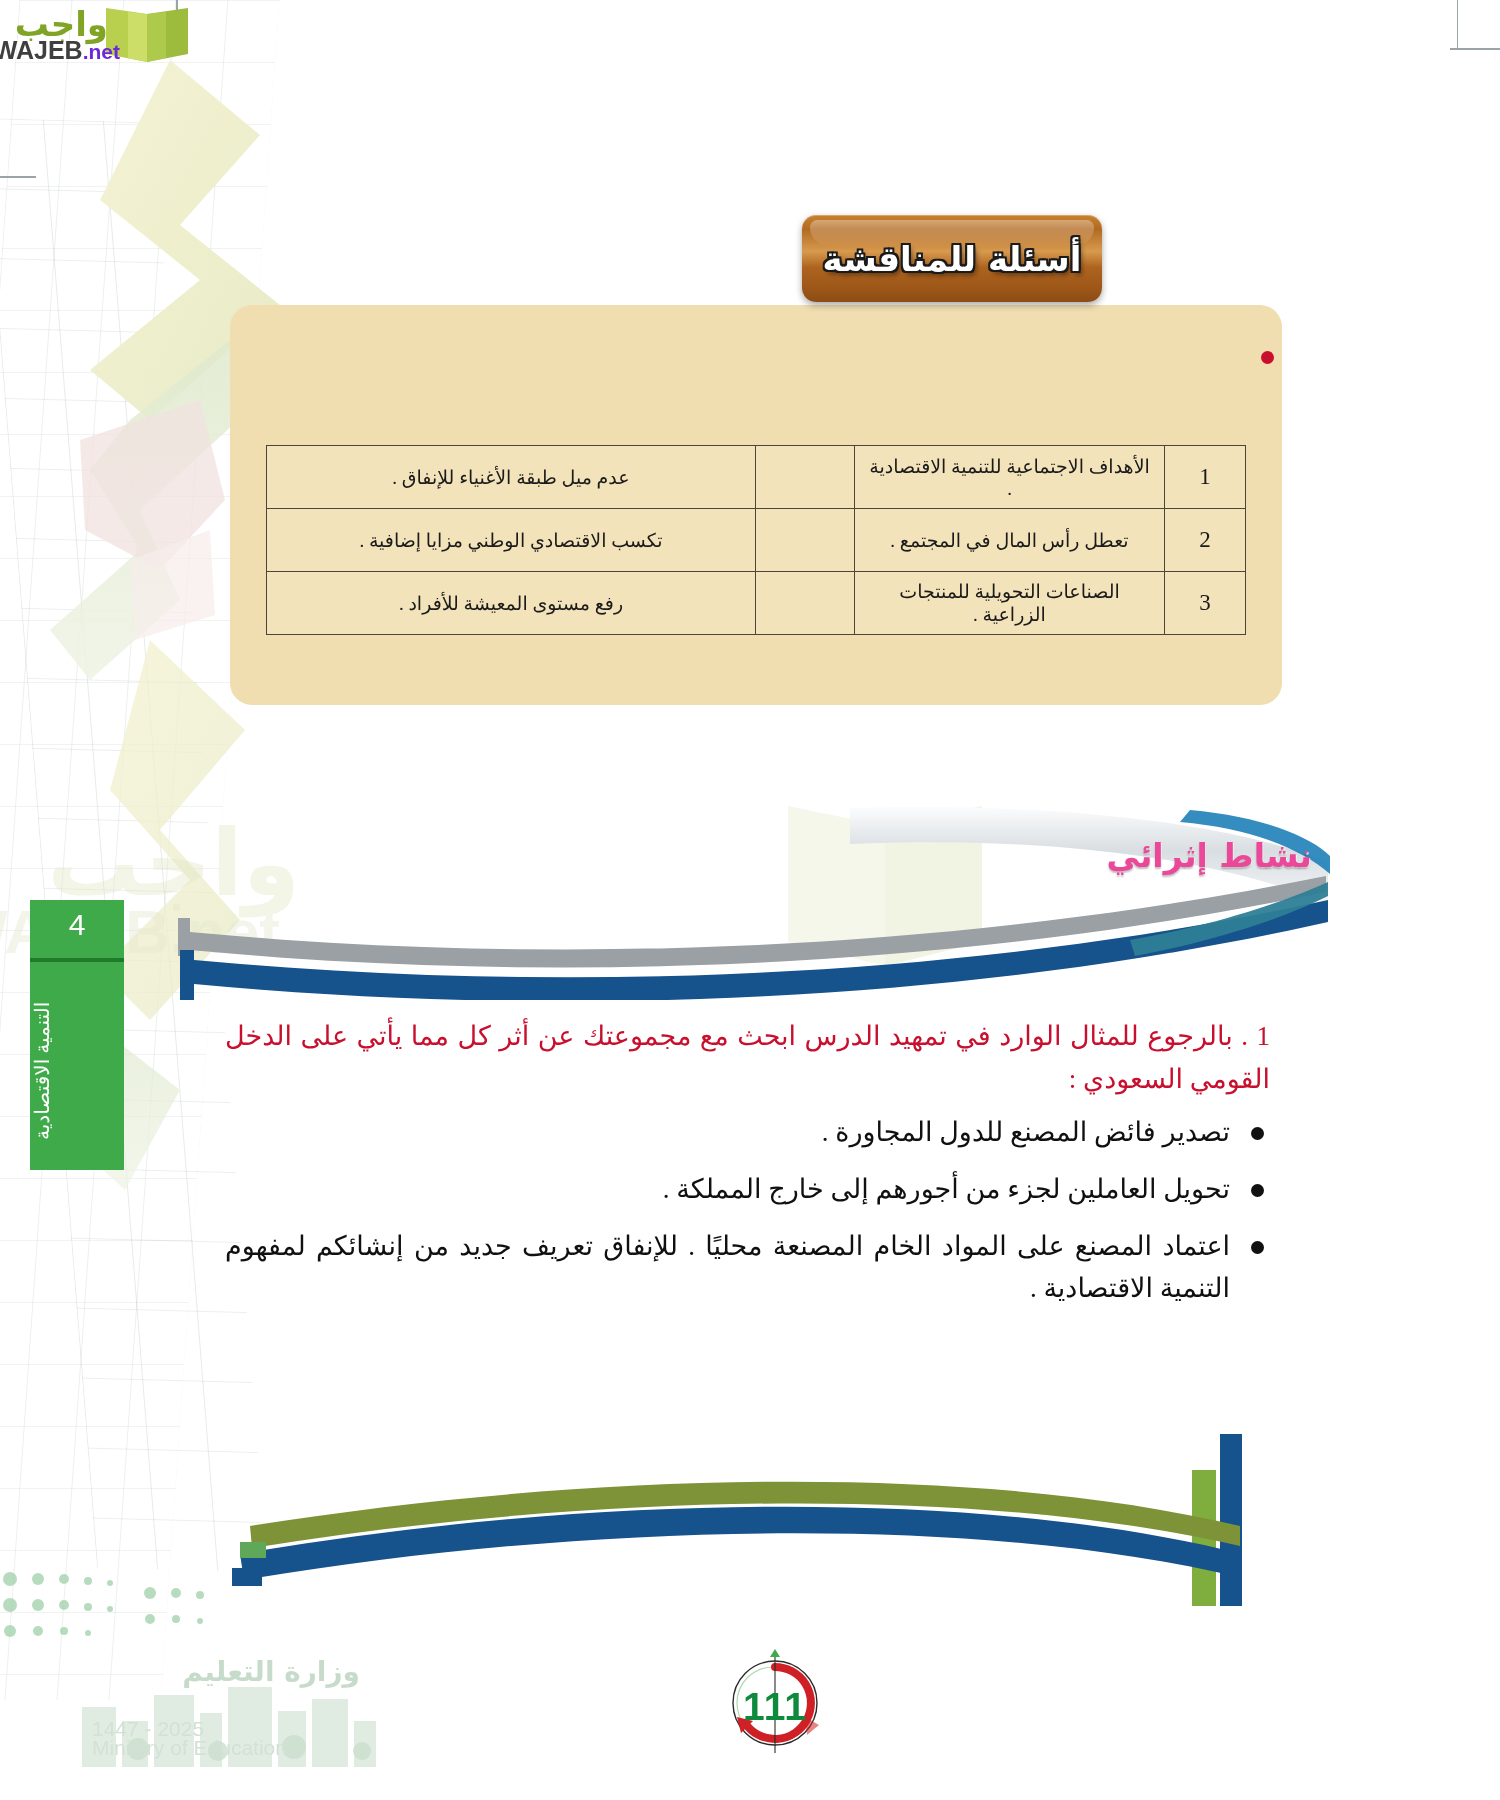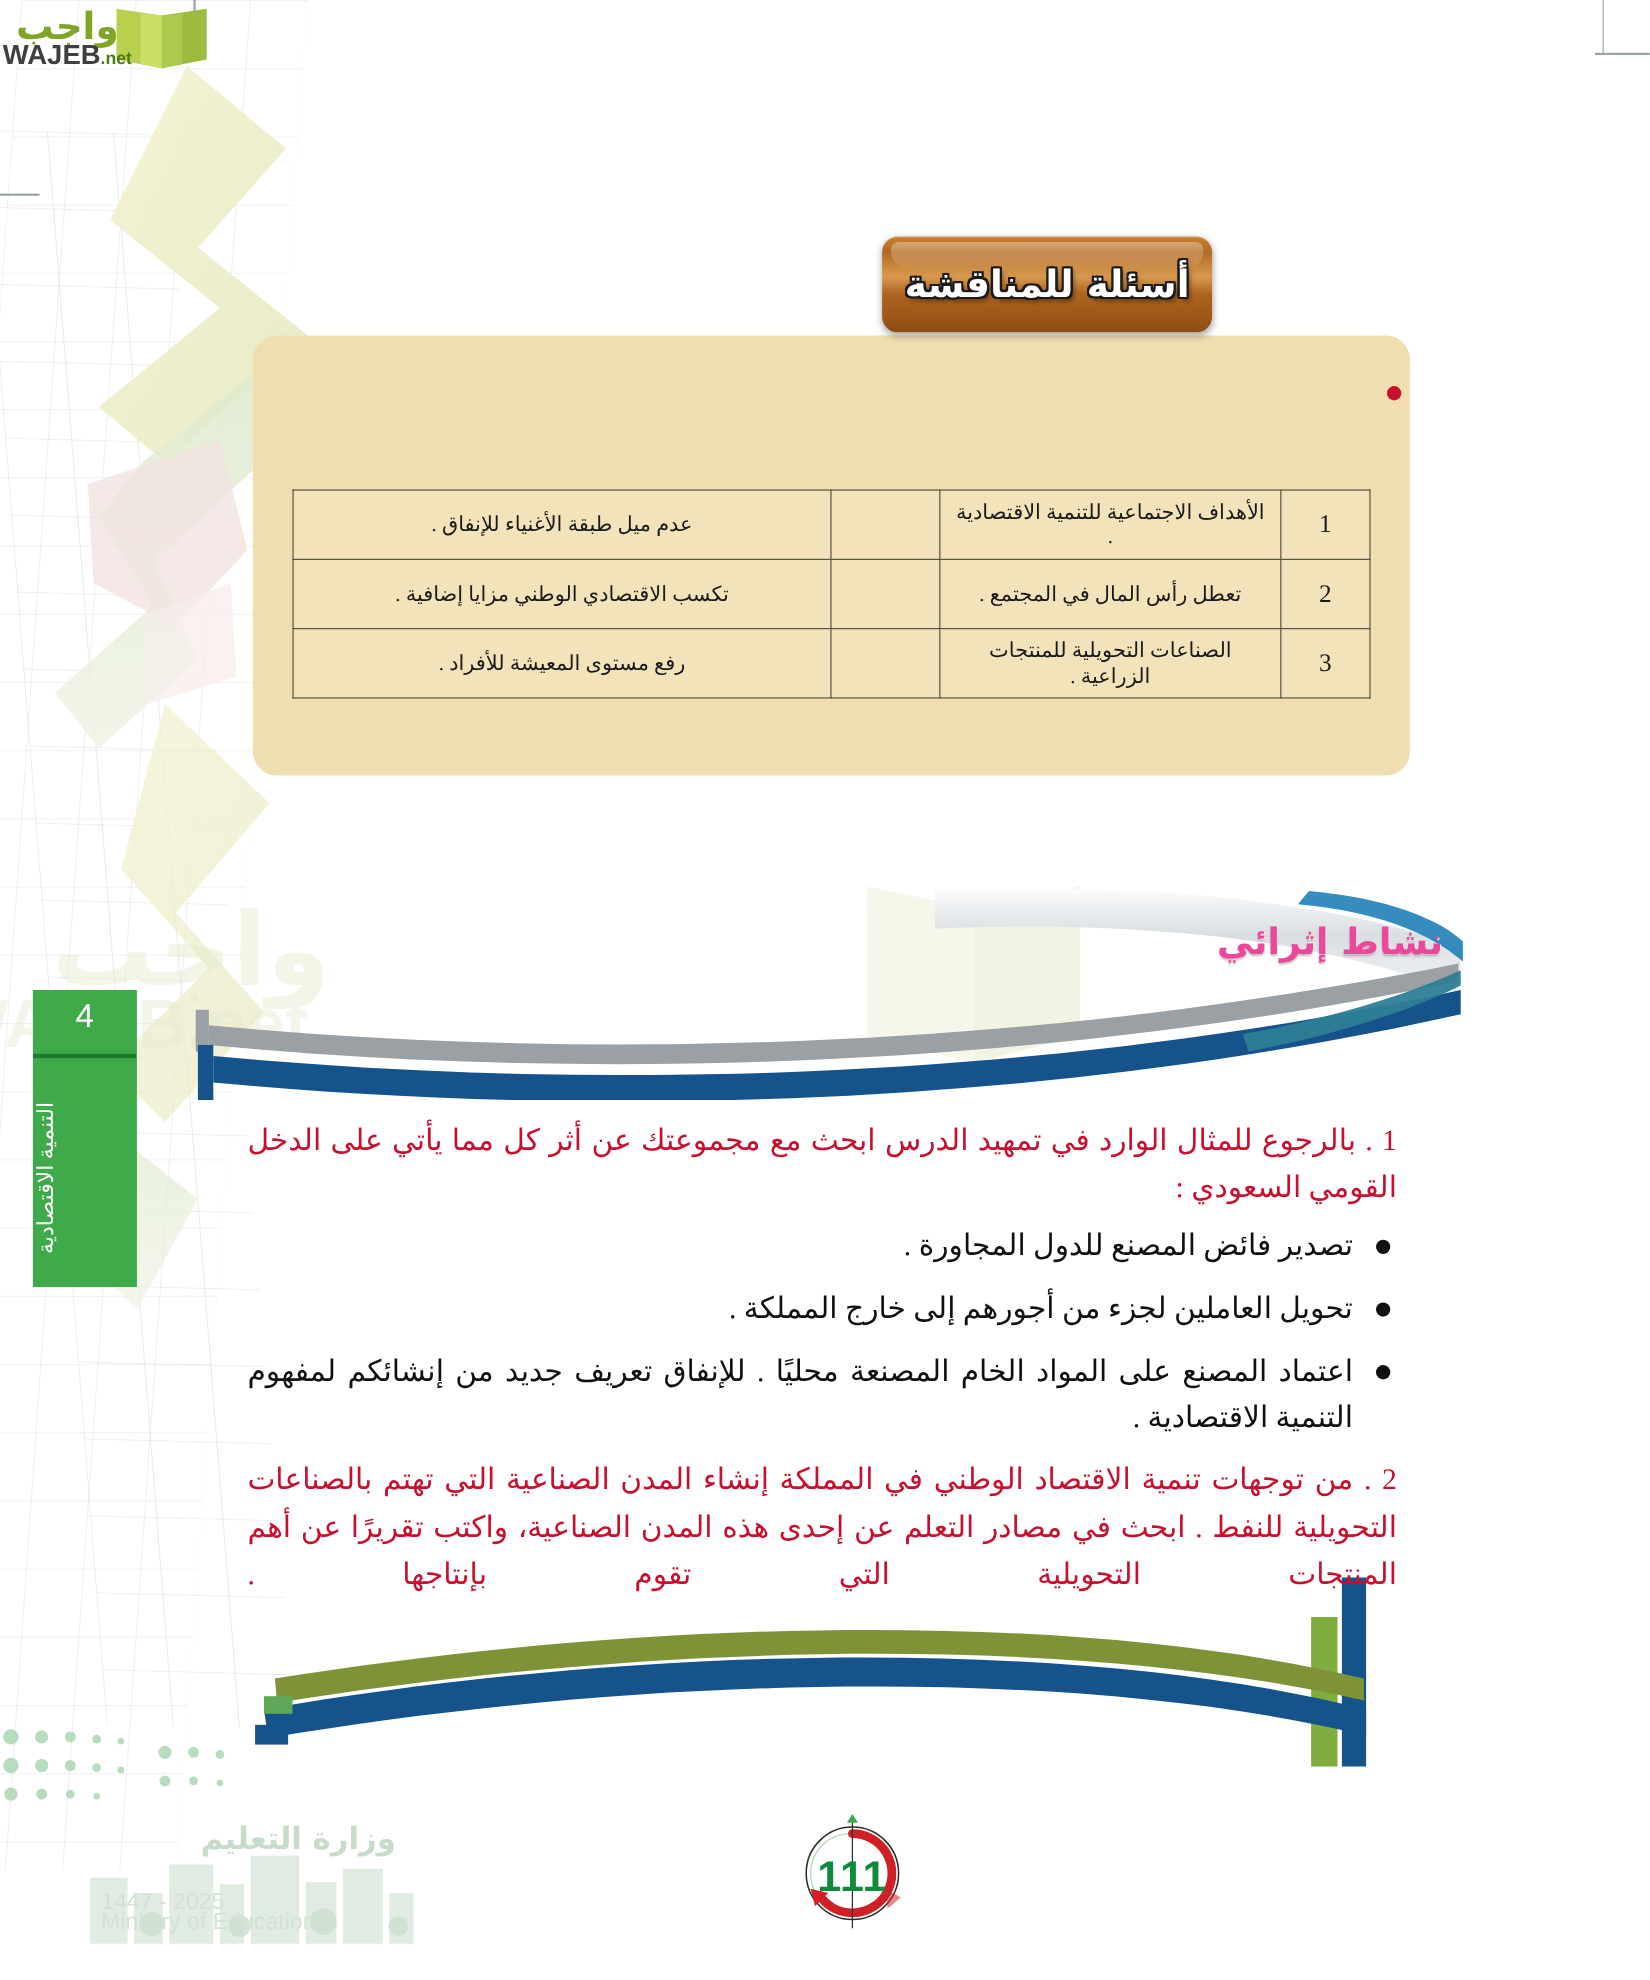--- a/index.html
+++ b/index.html
@@ -80,21 +80,21 @@
   .wajeb-en {
     position: absolute;
     right: 84px;
     top: 34px;
     font-family: "Liberation Sans", sans-serif;
     font-size: 25px;
     font-weight: bold;
     color: #3f3f3f;
     white-space: nowrap;
   }
-  .wajeb-en .dotnet { color: #4d7c0f; font-size: 16px; }
+  .wajeb-en .dotnet { color: #6d28d9; font-size: 21px; }
   .wajeb-book { position: absolute; left: 94px; top: 2px; }
 
   
   .watermark {
     position: absolute;
     left: 470px;
     top: 810px;
     z-index: 2;
     opacity: .42;
     pointer-events: none;
@@ -540,21 +540,20 @@
 
   <div class="enrich-body">
     <div class="num-item">1 .  بالرجوع للمثال الوارد في تمهيد الدرس ابحث مع مجموعتك عن أثر كل مما يأتي على الدخل القومي السعودي :</div>
 
     <ul class="bullet-list">
       <li>تصدير فائض المصنع للدول المجاورة .</li>
       <li>تحويل العاملين لجزء من أجورهم إلى خارج المملكة .</li>
       <li>اعتماد المصنع على المواد الخام المصنعة محليًا .  للإنفاق تعريف جديد من إنشائكم لمفهوم التنمية الاقتصادية .</li>
     </ul>
 
-    <div class="num-item justify-all">2 .  من توجهات تنمية الاقتصاد الوطني في المملكة إنشاء المدن الصناعية التي تهتم بالصناعات التحويلية للنفط . ابحث في مصادر التعلم عن إحدى هذه المدن الصناعية، واكتب تقريرًا عن أهم المنتجات التحويلية التي تقوم بإنتاجها .</div>
   </div>
 
   <div class="bottom-deco">
     <svg viewBox="0 0 1260 220" preserveAspectRatio="none" style="position:absolute;inset:0;width:100%;height:100%;">
       <path d="M 1140 4 L 1162 4 L 1162 176 L 1140 176 Z" fill="#16528c"></path>
       <path d="M 1112 40 L 1136 40 L 1136 176 L 1112 176 Z" fill="#7fae3e"></path>
       <path d="M 170 96 C 520 40 900 34 1160 96 L 1160 116 C 900 56 520 62 172 118 Z" fill="#7e9338"></path>
       <path d="M 160 124 C 520 62 910 60 1162 124 L 1162 148 C 910 86 520 90 164 150 Z" fill="#16528c"></path>
       <rect x="160" y="112" width="26" height="16" fill="#5fa85a"></rect>
       <rect x="152" y="138" width="30" height="18" fill="#16528c"></rect>

